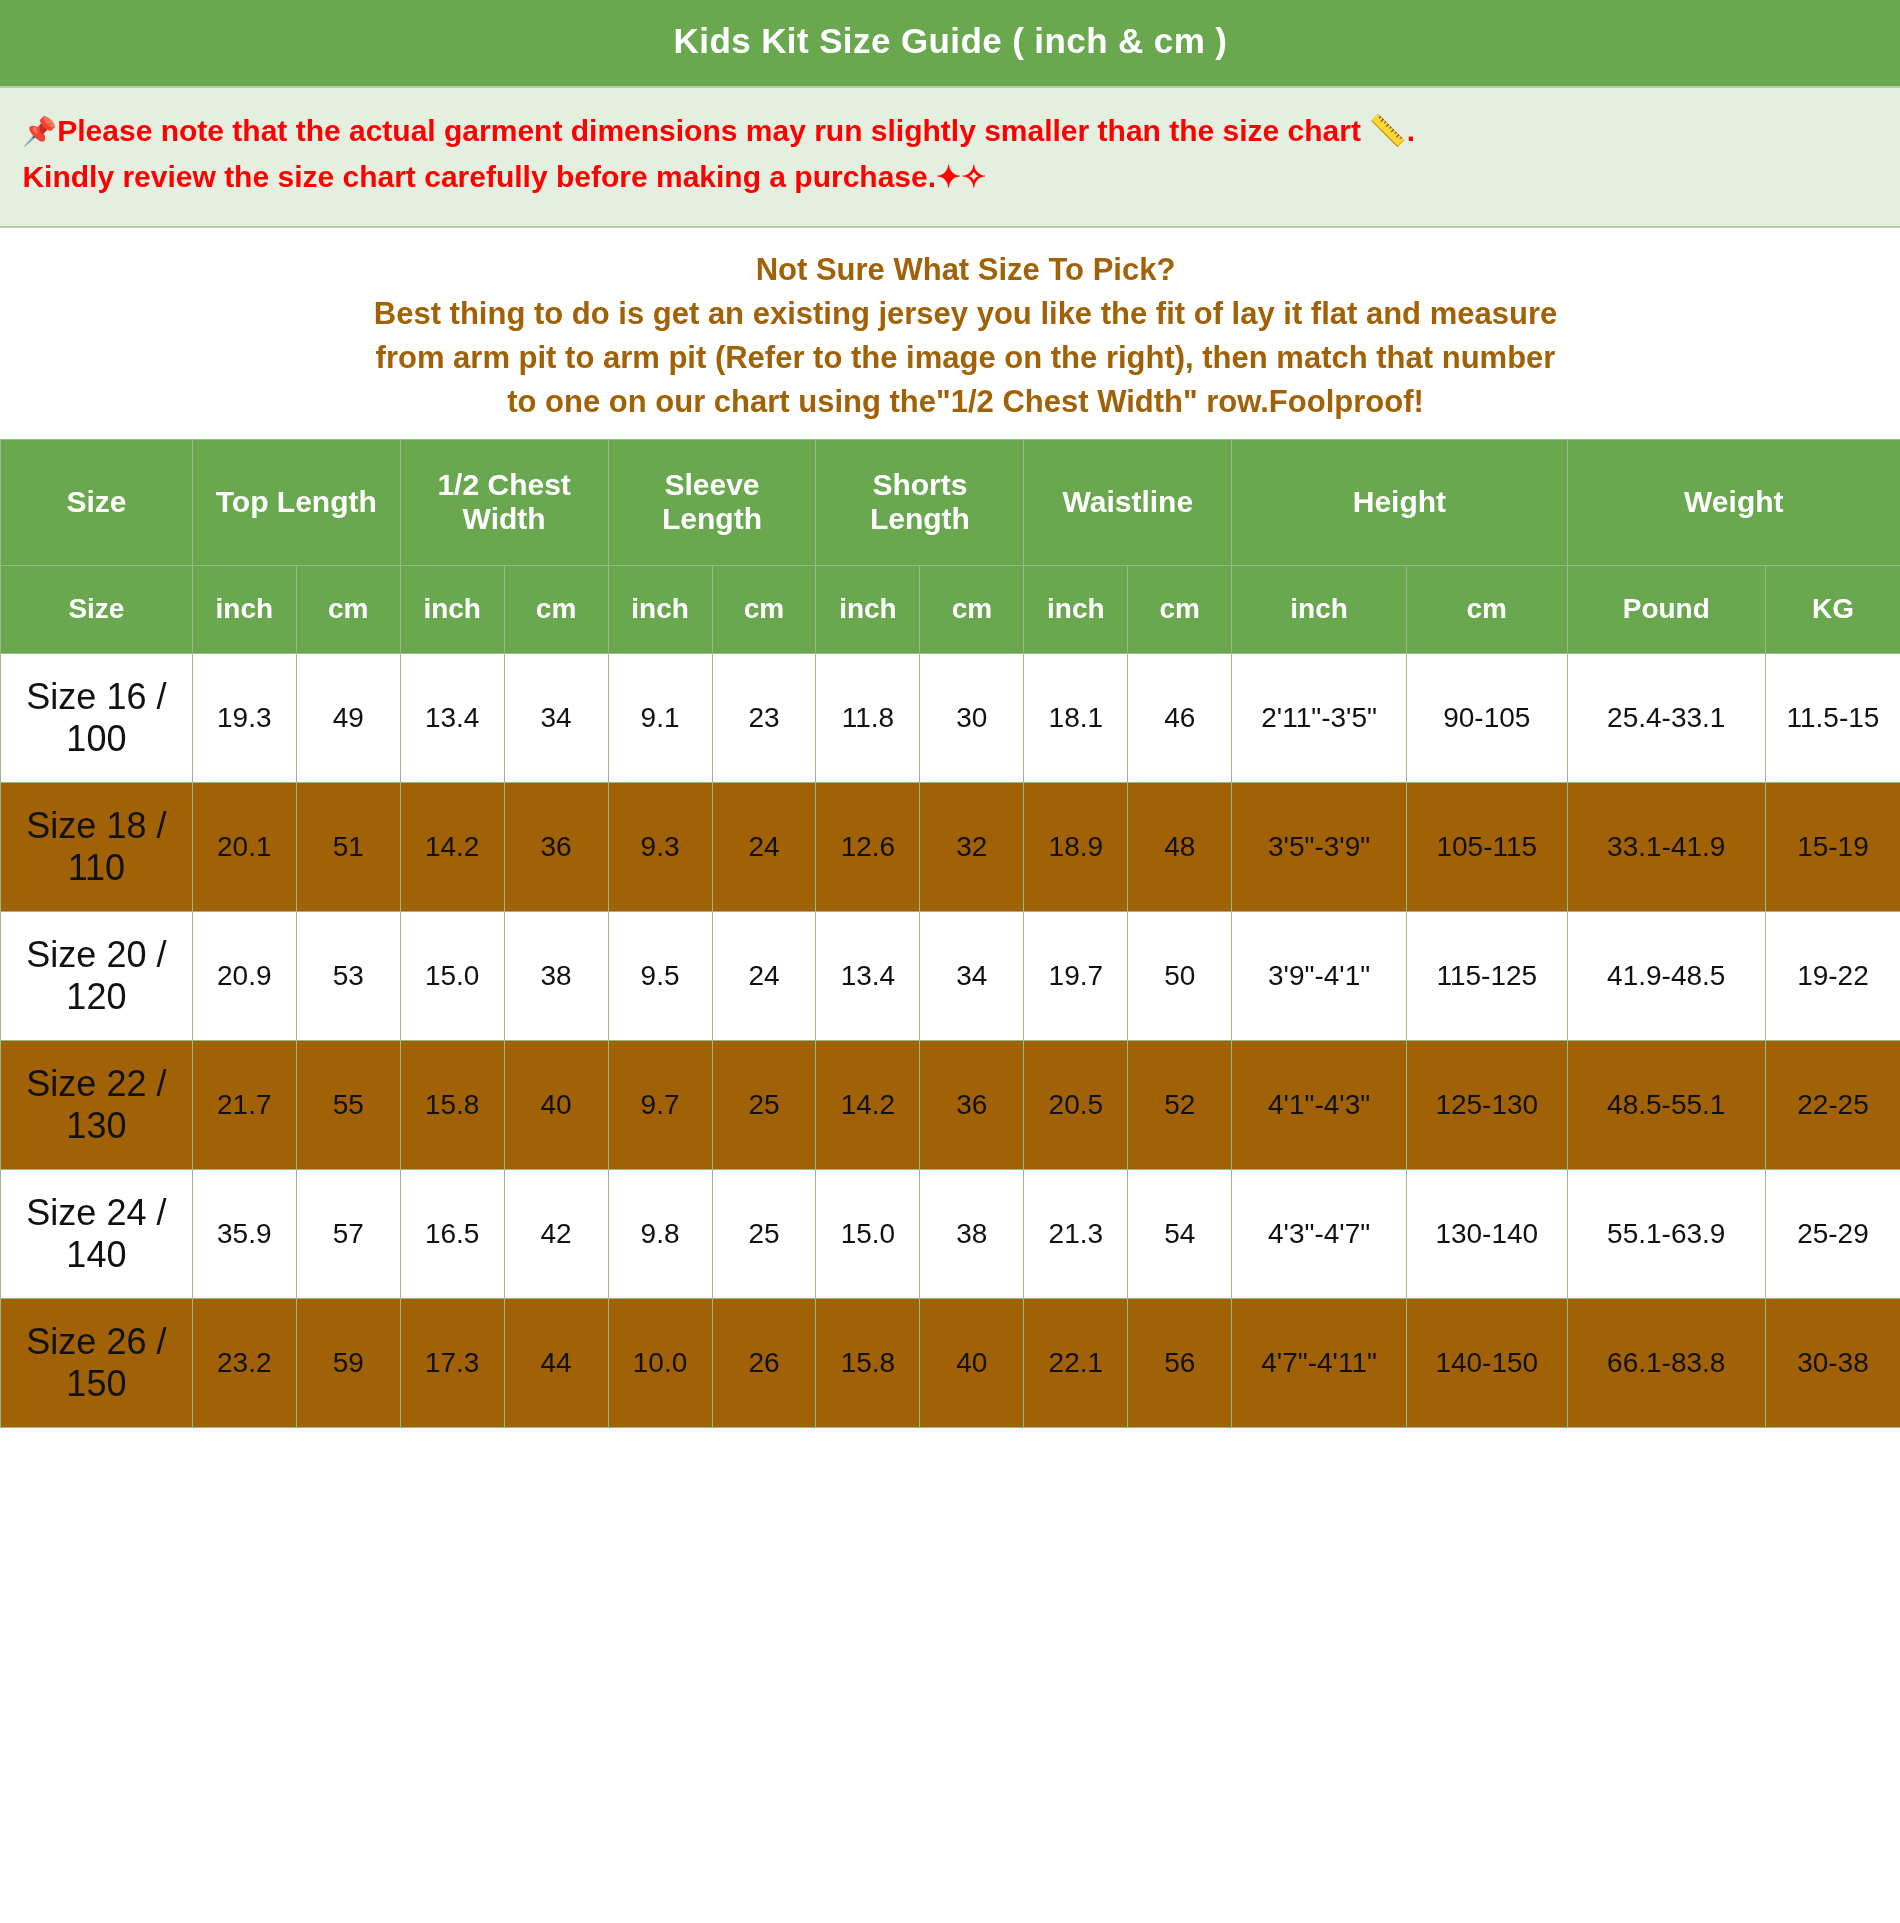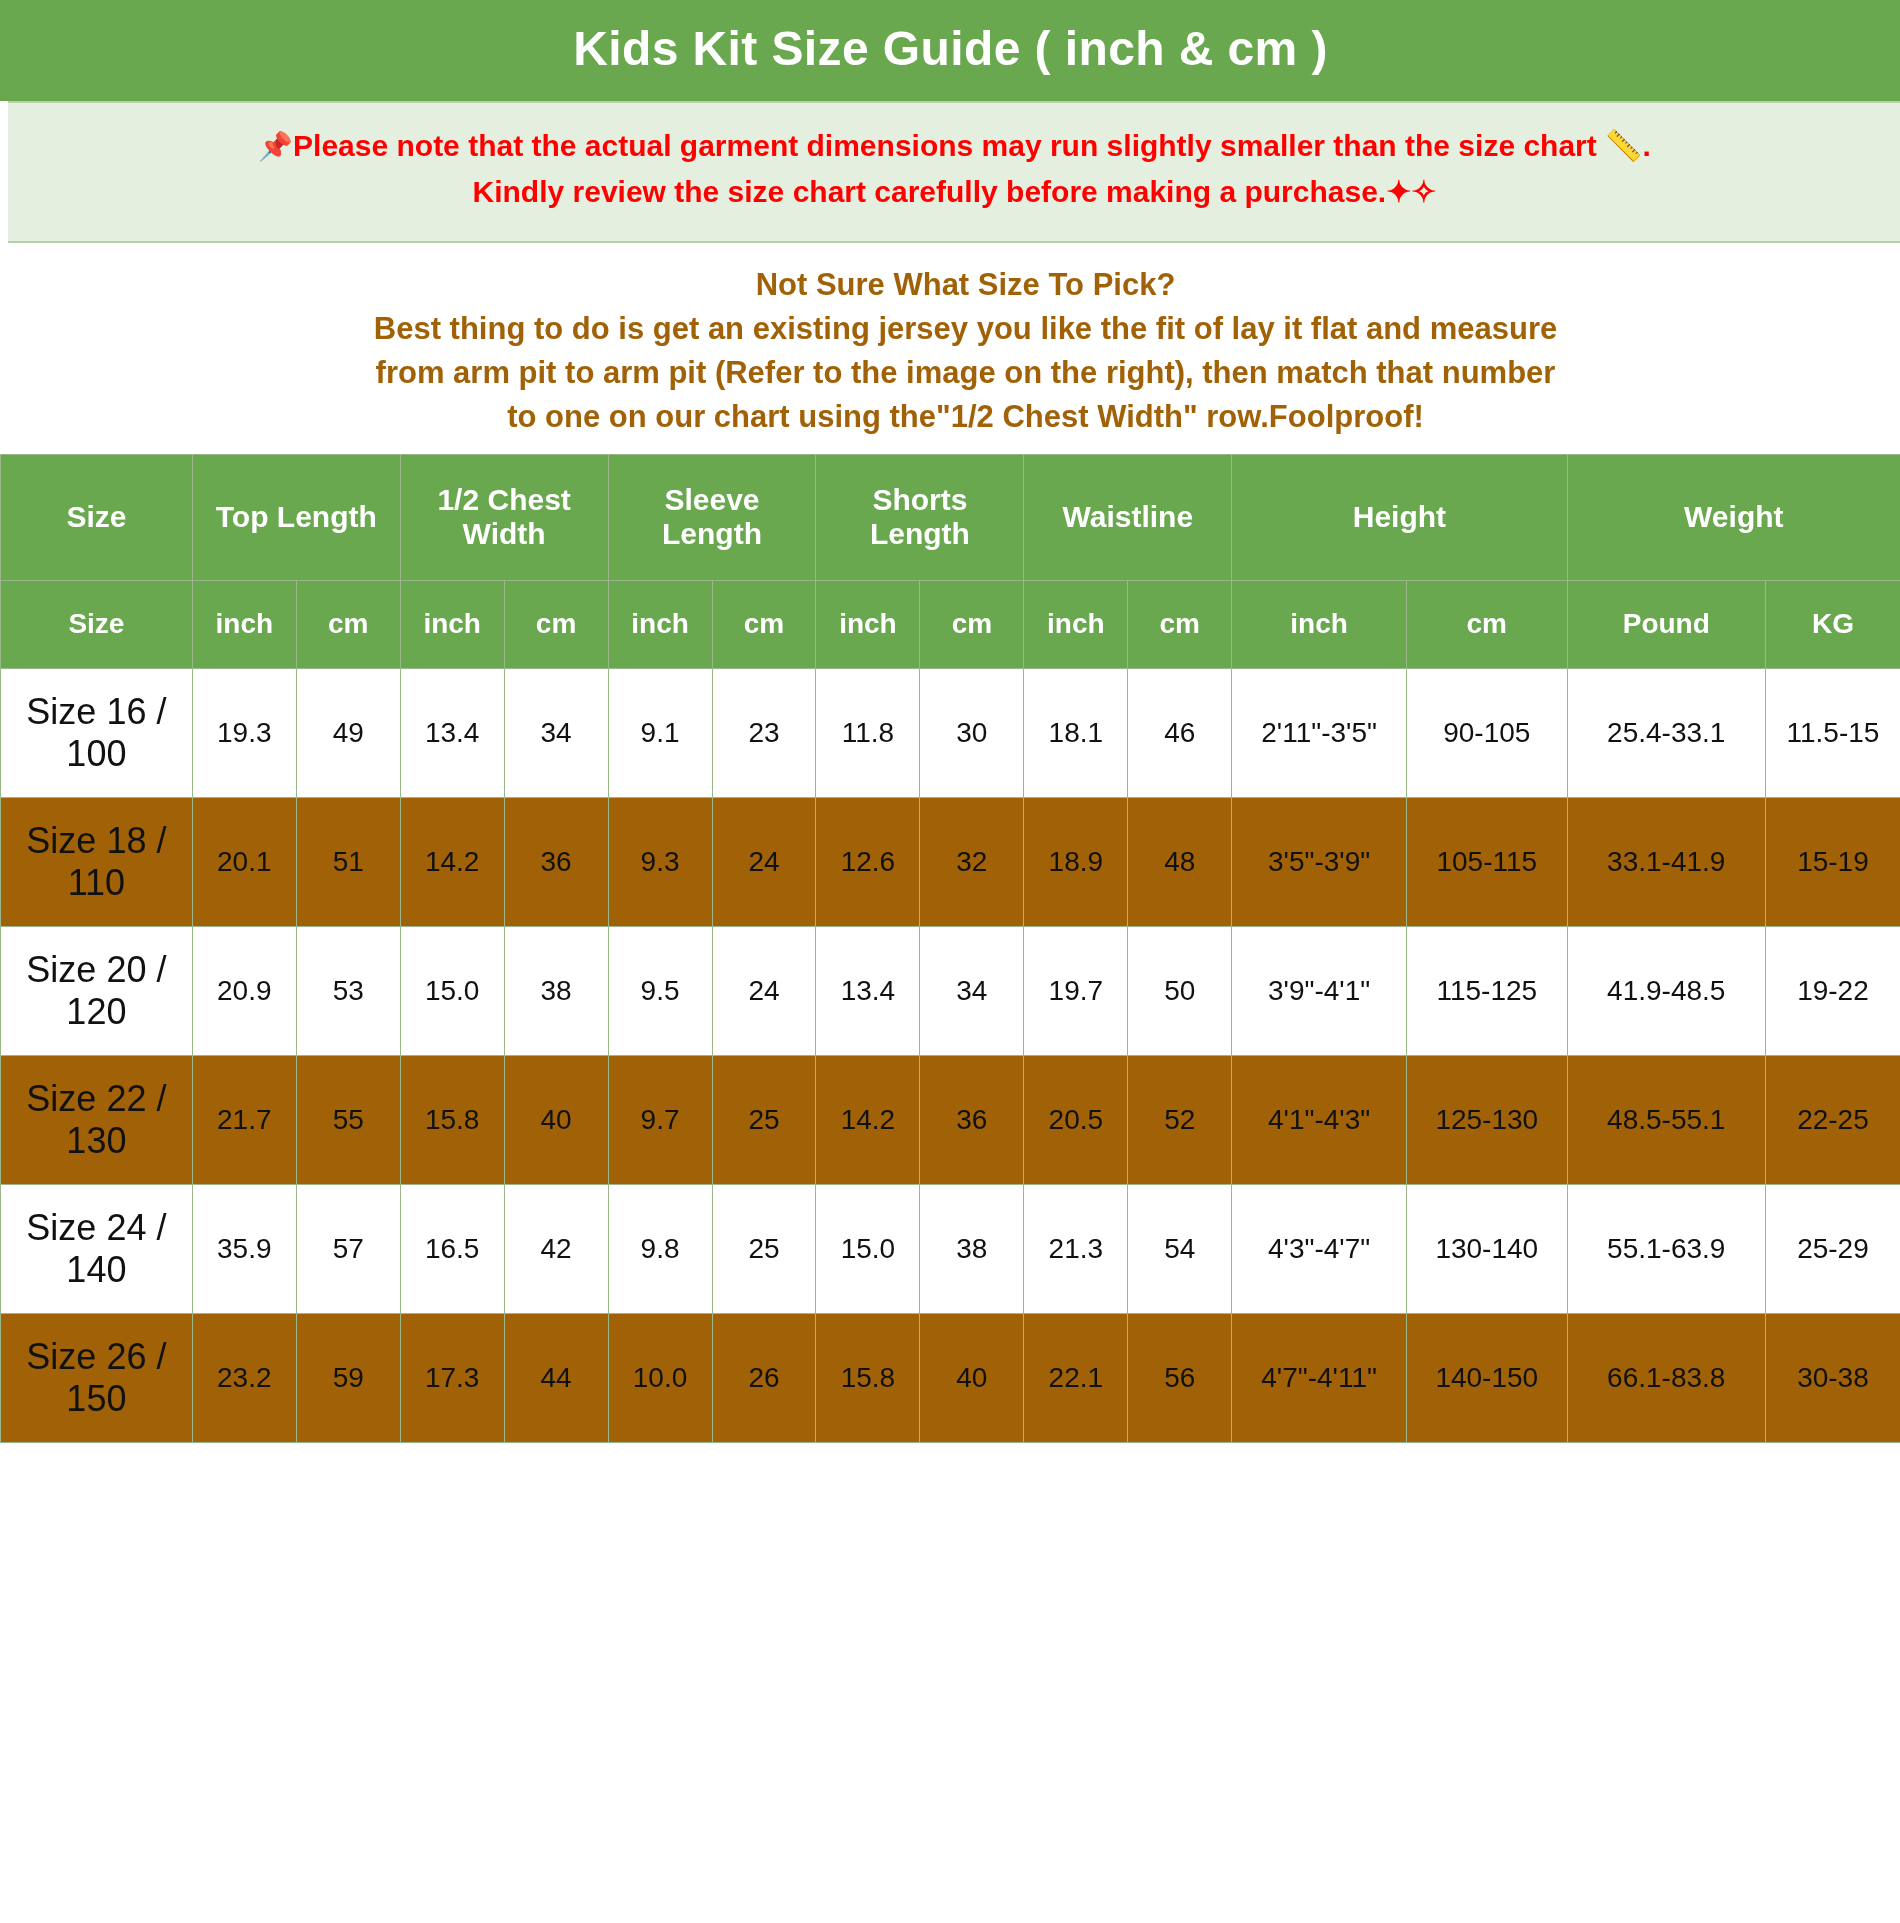--- a/index.html
+++ b/index.html
@@ -16,35 +16,33 @@
     flex-direction: column;
     overflow: hidden;
   }
 
   
   .title-bar {
     background: #6aa84f;
     color: #ffffff;
     text-align: center;
     font-weight: bold;
-    font-size: 48px;
+    font-size: 35px;
     letter-spacing: 0.4px;
     padding: 21px 0 25.4px 0;
     flex: 0 0 auto;
   }
 
   
   .note-strip {
     background: #e4efdf;
     border-top: 2.2px solid #b7cfa8;
     border-bottom: 2.2px solid #b7cfa8;
-    text-align: center;
     padding: 19.4px 22.4px 25.4px 22.4px;
     flex: 0 0 auto;
-    margin-left: 8px;
   }
   .note-line {
     color: #ff0000;
     font-weight: bold;
     font-size: 30px;
     line-height: 1.55;
     white-space: nowrap;
   }
   .pin-ico { font-size: 28px; }
 

